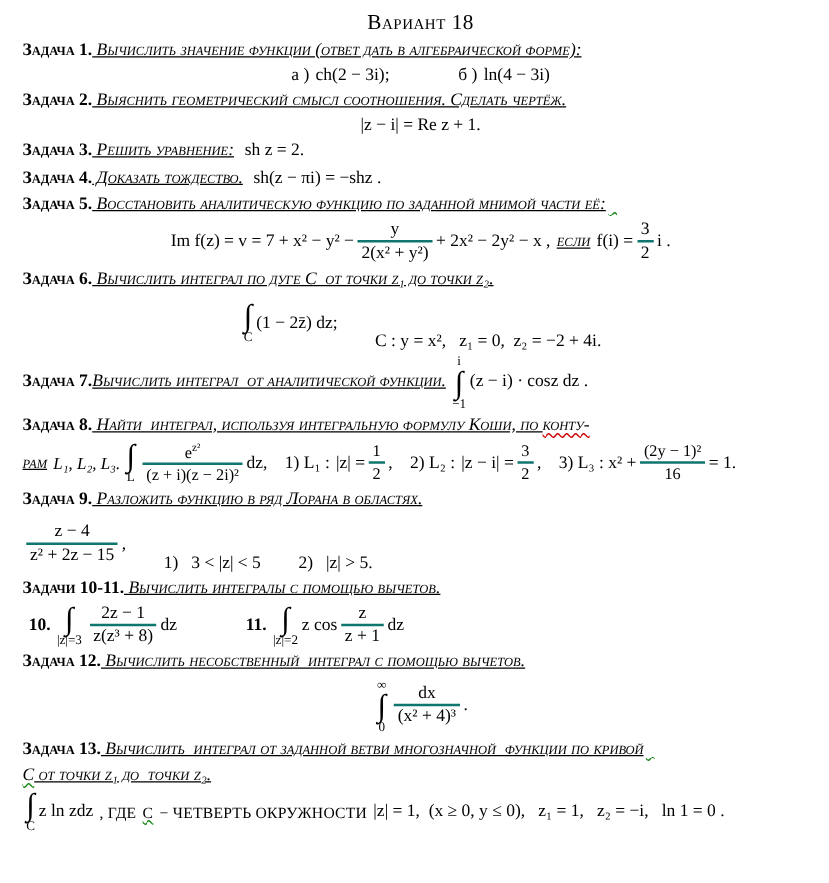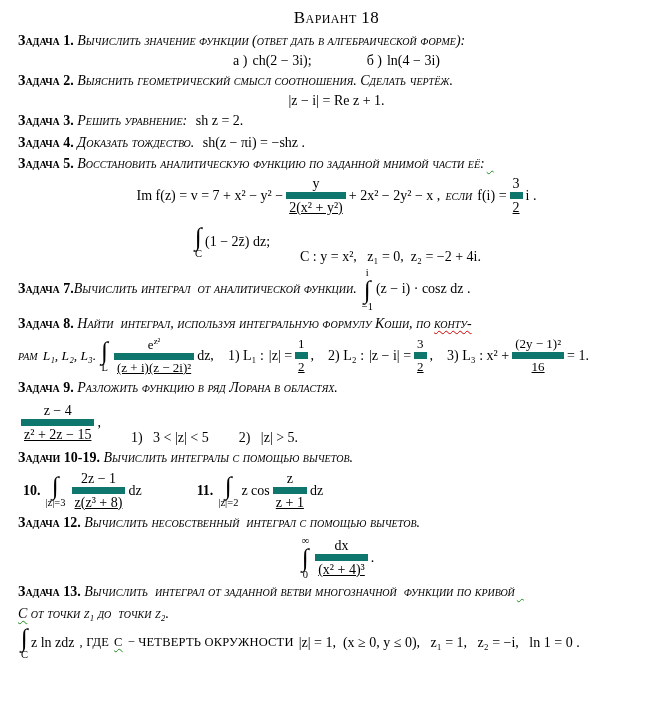--- a/index.html
+++ b/index.html
@@ -5,28 +5,28 @@
   html,body{margin:0;padding:0;background:#ffffff;}
   body{width:663px;height:706px;overflow:hidden;color:#000;
        font-family:"Liberation Serif","DejaVu Serif",serif;}
   .page{padding:8px 8px 0 18px;}
   .title{text-align:center;font-weight:normal;font-variant:small-caps;
          font-size:17px;letter-spacing:.4px;margin-bottom:4px;}
   .row{margin:3px 0;font-size:14px;line-height:1.3;}
   .frow{display:flex;align-items:center;margin:2px 0;font-size:14px;white-space:nowrap;}
   .jcenter{justify-content:center;}
   .lbl{font-weight:bold;font-variant:small-caps;font-size:14px;}
-  .desc{font-style:italic;font-variant:small-caps;font-size:14px;}
+  .desc{font-style:italic;font-variant:small-caps;font-size:14px;text-decoration:underline;}
   .math{font-size:14px;}
   .mi{font-style:italic;}
   .caps{font-size:12.5px;letter-spacing:.2px;}
   .frac{display:inline-flex;flex-direction:column;text-align:center;
         vertical-align:middle;margin:0 3px;}
   .frac .num{padding:0 3px;line-height:1.15;display:block;}
-  .frac .den{border-top:7px solid #0f766e;padding:0 3px;line-height:1.25;display:block;text-decoration:underline;}
+  .frac .den{border-top:2px solid #0f766e;padding:0 3px;line-height:1.25;display:block;}
   .int{display:inline-flex;flex-direction:column;align-items:center;
        margin:0 3px;line-height:1;}
   .int .glyph{font-size:25px;line-height:.92;}
   .int .lim{font-size:10.5px;line-height:1.05;}
   .supe{font-size:9px;}
   .sqred{text-decoration-line:underline;text-decoration-style:wavy;
          text-decoration-color:#d00000;text-decoration-thickness:1px;text-underline-offset:2px;}
   .sqgreen{text-decoration-line:underline;text-decoration-style:wavy;
          text-decoration-color:#1a8a1a;text-decoration-thickness:1px;text-underline-offset:2px;}
   .microm{margin-left:2px;}
@@ -84,20 +84,23 @@
     <span class="math">+ 2x² − 2y² − x ,</span>
     <span class="desc gapS">если</span>
     <span class="math gapS">f(i) =</span>
     <span class="frac">
         <span class="num">3</span>
         <span class="den">2</span>
       </span>
     <span class="math">i .</span>
   </div>
 
+  <div class="row">
+    <span class="lbl">Задача 6.</span><span class="desc"> Вычислить интеграл по дуге С&nbsp; от точки z₁ до точки z₂.</span>
+  </div>
   <div class="frow jcenter">
     <span class="int">
         <span class="lim"></span>
         <span class="glyph">∫</span>
         <span class="lim">C</span>
       </span>
     <span class="math">(1 − 2z̄) dz;</span>
     <span class="math gapL">C : y = x²,&nbsp;&nbsp; z₁ = 0,&nbsp; z₂ = −2 + 4i.</span>
   </div>
 
@@ -157,21 +160,21 @@
     <span class="frac">
         <span class="num">z − 4</span>
         <span class="den">z² + 2z − 15</span>
       </span>
     <span class="math">,</span>
     <span class="math gapL">1)&nbsp;&nbsp; 3 &lt; |z| &lt; 5</span>
     <span class="math gapL">2)&nbsp;&nbsp; |z| &gt; 5.</span>
   </div>
 
   <div class="row">
-    <span class="lbl">Задачи 10-19.</span><span class="desc"> Вычислить интегралы с помощью вычетов.</span>
+    <span class="lbl">Задачи 10-11.</span><span class="desc"> Вычислить интегралы с помощью вычетов.</span>
   </div>
   <div class="frow">
     <span class="lbl gapS">10.</span>
     <span class="int gapS">
         <span class="lim"></span>
         <span class="glyph">∫</span>
         <span class="lim">|z|=3</span>
       </span>
     <span class="frac">
         <span class="num">2z − 1</span>

